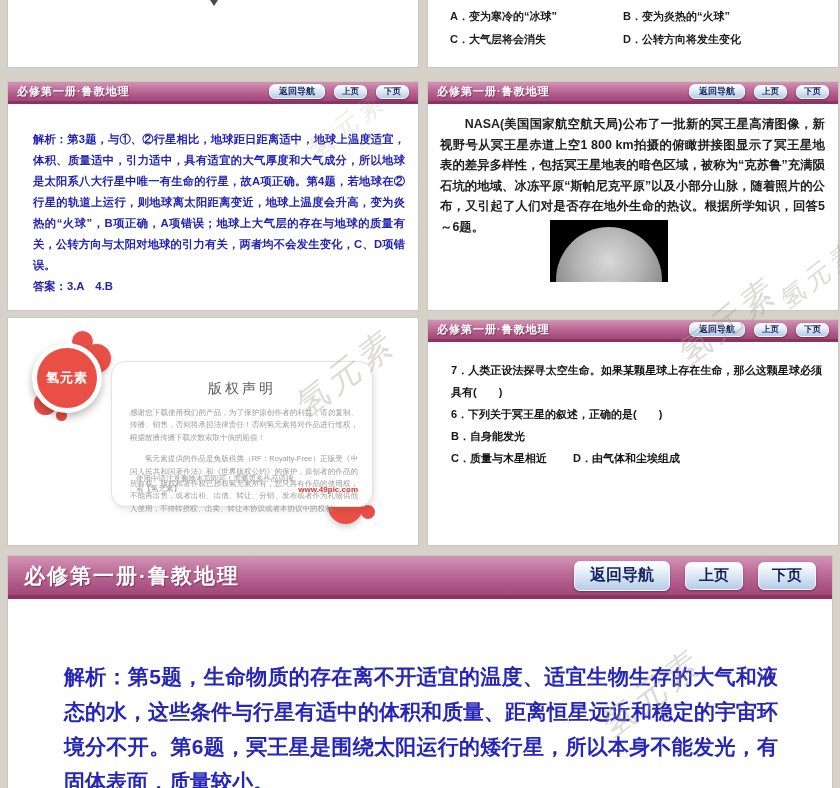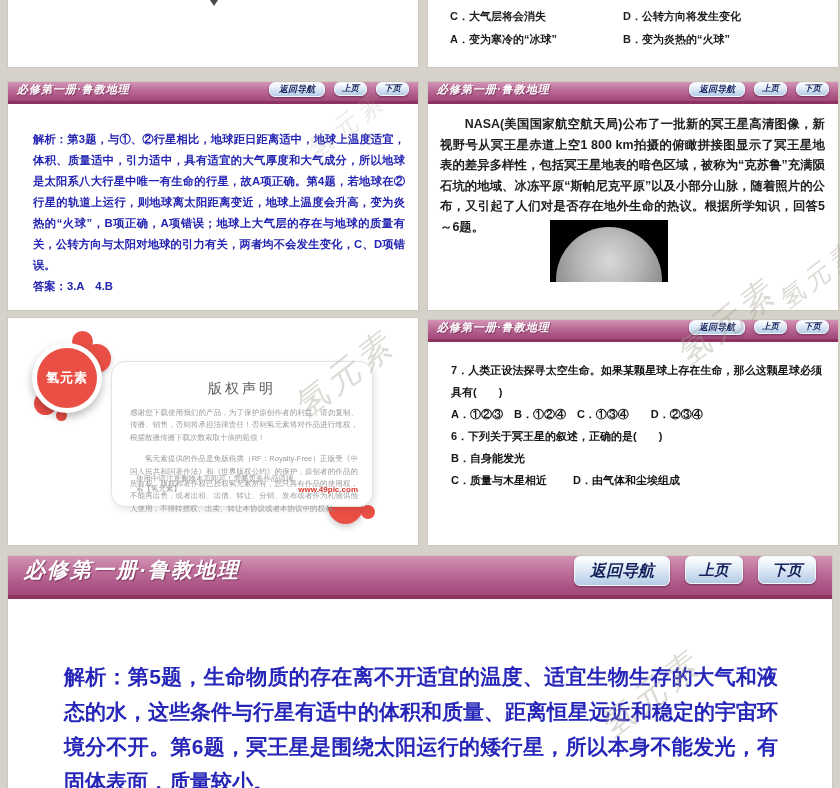--- a/index.html
+++ b/index.html
@@ -1,22 +1,22 @@
 <!DOCTYPE html>
 <html><head>
 <meta charset="utf-8">
 <style>
   html,body{margin:0;padding:0;}
   .page{position:relative;width:840px;height:788px;background:#d6d2c9;overflow:hidden;
         font-family:"Liberation Sans",sans-serif;}
   .slide{position:absolute;background:#ffffff;box-shadow:0 0 0 1px rgba(0,0,0,0.05);overflow:hidden;}
 
   
-  .hdr{display:flex;background:linear-gradient(180deg,#d294b6 0%,#bb6b96 45%,#aa5283 80%,#a04a7a 100%);
-       border-bottom:3px solid #8e3360;font-style:italic;}
+  .hdr{display:flex;align-items:center;background:linear-gradient(180deg,#d294b6 0%,#bb6b96 45%,#aa5283 80%,#a04a7a 100%);
+       border-bottom:3px solid #8e3360;}
   .hdr-s{height:19px;padding:0 9px;}
   .hdr-b{height:39px;padding:0 16px;border-bottom-width:4px;}
   .hdr-title{color:#fff;font-weight:bold;letter-spacing:1px;text-shadow:1px 1px 1px rgba(90,20,60,.55);white-space:nowrap;}
   .hdr-s .hdr-title{font-size:11px;}
   .hdr-b .hdr-title{font-size:21px;letter-spacing:2px;}
   .btn{display:inline-flex;align-items:center;justify-content:center;white-space:nowrap;
        background:linear-gradient(180deg,#ffffff 0%,#e3ecf7 40%,#b4cce6 100%);
        color:#15235d;font-weight:bold;border:1px solid #f2f7fc;border-radius:6px;
        box-shadow:0 1px 2px rgba(40,10,30,.45);cursor:pointer;}
   .hdr-s .btn-back{margin-left:auto;height:13px;font-size:9px;padding:0 9px;}
@@ -94,26 +94,26 @@
 
 <div class="page">
 
   <div class="slide" id="slide-tl">
     <div class="torn-mark"></div>
   </div>
 
   <div class="slide" id="slide-tr">
     <div class="opts">
       <div class="opt-row">
+        <span class="c1">A．变为寒冷的“冰球”</span>
+        <span>B．变为炎热的“火球”</span>
+      </div>
+      <div class="opt-row">
         <span class="c1">C．大气层将会消失</span>
         <span>D．公转方向将发生变化</span>
-      </div>
-      <div class="opt-row">
-        <span class="c1">A．变为寒冷的“冰球”</span>
-        <span>B．变为炎热的“火球”</span>
       </div>
     </div>
   </div>
 
   <div class="slide" id="slide-ml">
     <div class="hdr hdr-s">
       <span class="hdr-title">必修第一册·鲁教地理</span>
       <span class="btn btn-back">返回导航</span>
       <span class="btn btn-pg">上页</span>
       <span class="btn btn-pg">下页</span>
@@ -156,21 +156,20 @@
 
   <div class="slide" id="slide-br">
     <div class="hdr hdr-s">
       <span class="hdr-title">必修第一册·鲁教地理</span>
       <span class="btn btn-back">返回导航</span>
       <span class="btn btn-pg">上页</span>
       <span class="btn btn-pg">下页</span>
     </div>
     <div class="q-body">
       <p class="q-line">7．人类正设法探寻太空生命。如果某颗星球上存在生命，那么这颗星球必须具有(　　)</p>
-      <p class="q-line">A．①②③　B．①②④　C．①③④　　D．②③④</p>
       <p class="q-line">6．下列关于冥王星的叙述，正确的是(　　)</p>
       <p class="q-line q-optrow">
         <span>B．自身能发光</span>
       </p>
       <p class="q-line q-optrow">
         <span class="w2">C．质量与木星相近</span>
         <span>D．由气体和尘埃组成</span>
       </p>
     </div>
   </div>

